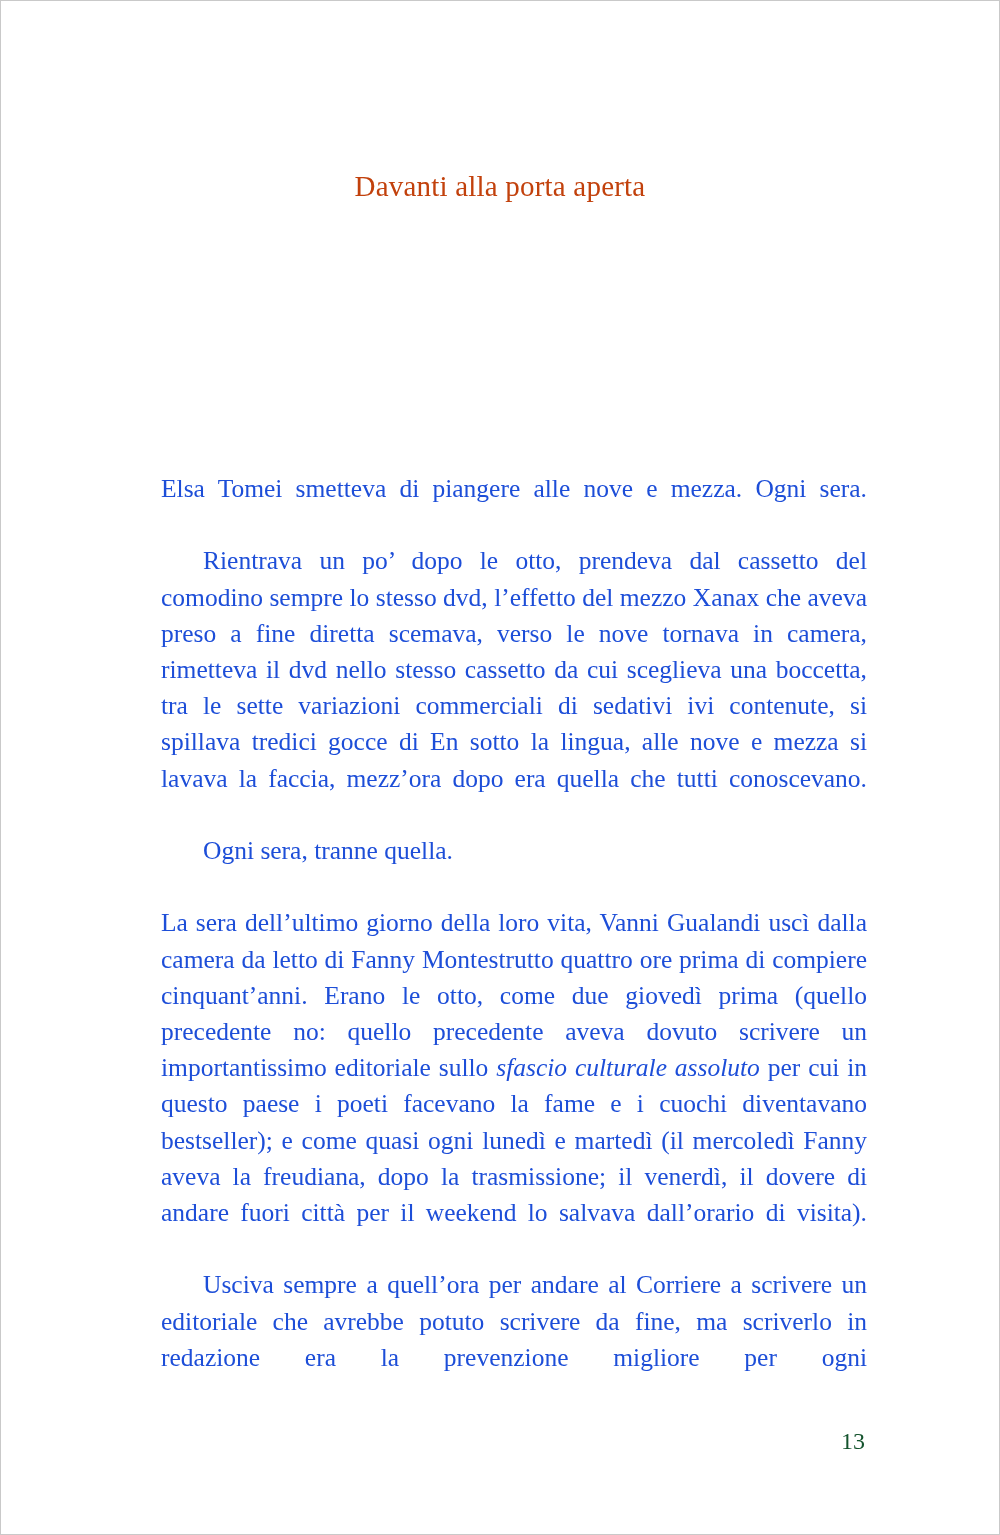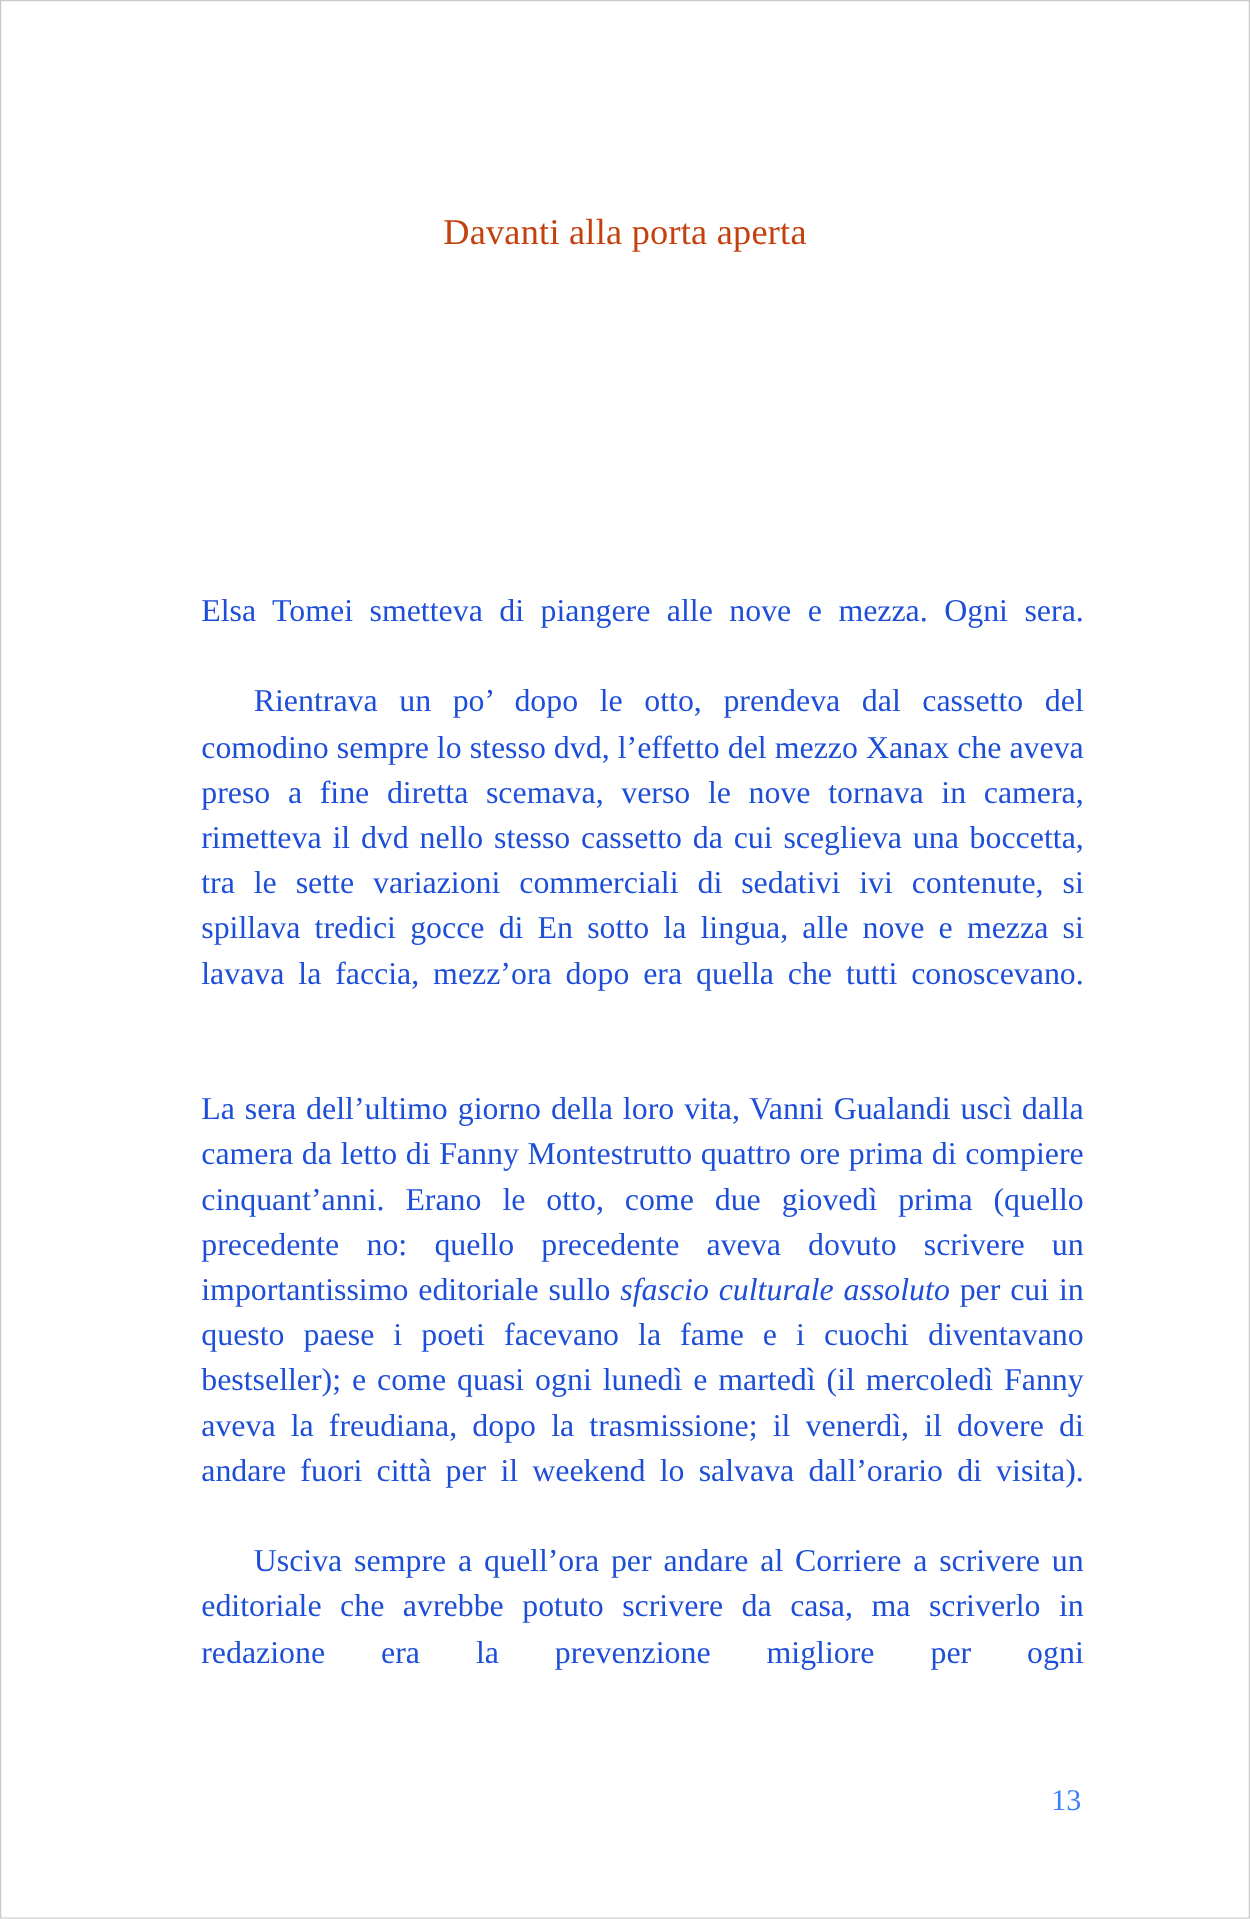--- a/index.html
+++ b/index.html
@@ -82,40 +82,41 @@
     position: absolute;
     left: 0;
     right: 0;
     bottom: 0;
     top: 1425px;
     height: 36px;
     text-align: right;
     padding-right: 134px;
     font-size: 24px;
     line-height: 30px;
-    color: #3b82f6;
+    color: #14532d;
   }
 </style>
 </head>
 <body>
 
 <div class="page">
 
   <h1 class="chapter-title">Davanti alla porta aperta</h1>
 
   <div class="text-block">
 
     <p class="para full-justify">Elsa Tomei smetteva di piangere alle nove e mezza. Ogni sera.</p>
 
     <p class="para indented full-justify">Rientrava un po’ dopo le otto, prendeva dal cassetto del comodino sempre lo stesso dvd, l’effetto del mezzo Xanax che aveva preso a fine diretta scemava, verso le nove tornava in camera, rimetteva il dvd nello stesso cassetto da cui sceglieva una boccetta, tra le sette variazioni commerciali di sedativi ivi contenute, si spillava tredici gocce di En sotto la lingua, alle nove e mezza si lavava la faccia, mezz’ora dopo era quella che tutti conoscevano.</p>
 
+    <p class="para indented">Ogni sera, tranne quella.</p>
 
     <div class="para-gap"></div>
 
     <p class="para full-justify"><span>La sera dell’ultimo giorno della loro vita, Vanni Gualandi uscì dalla camera da letto di Fanny Montestrutto quattro ore prima di compiere cinquant’anni. Erano le otto, come due giovedì prima (quello precedente no: quello precedente aveva dovuto scrivere un importantissimo editoriale sullo </span><em class="italic-phrase">sfascio culturale assoluto</em><span> per cui in questo paese i poeti facevano la fame e i cuochi diventavano bestseller); e come quasi ogni lunedì e martedì (il mercoledì Fanny aveva la freudiana, dopo la trasmissione; il venerdì, il dovere di andare fuori città per il weekend lo salvava dall’orario di visita).</span></p>
 
-    <p class="para indented full-justify">Usciva sempre a quell’ora per andare al Corriere a scrivere un editoriale che avrebbe potuto scrivere da casa, ma scriverlo in redazione era la prevenzione migliore per ogni</p>
+    <p class="para indented full-justify">Usciva sempre a quell’ora per andare al Corriere a scrivere un editoriale che avrebbe potuto scrivere da fine, ma scriverlo in redazione era la prevenzione migliore per ogni</p>
 
   </div>
 
   <div class="folio">13</div>
 
 </div>
 
 </body></html>

